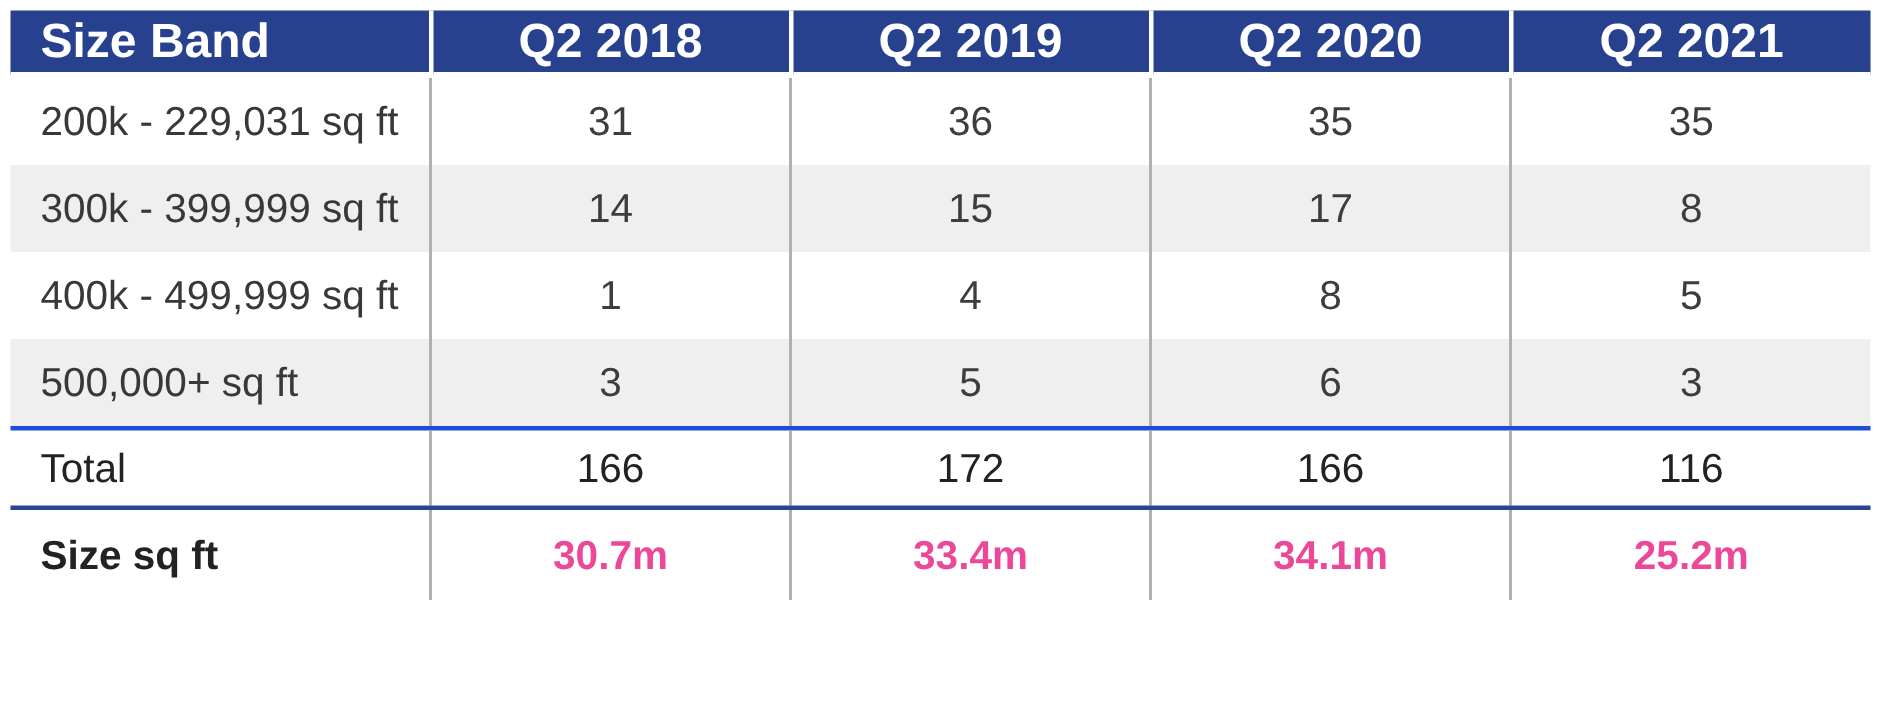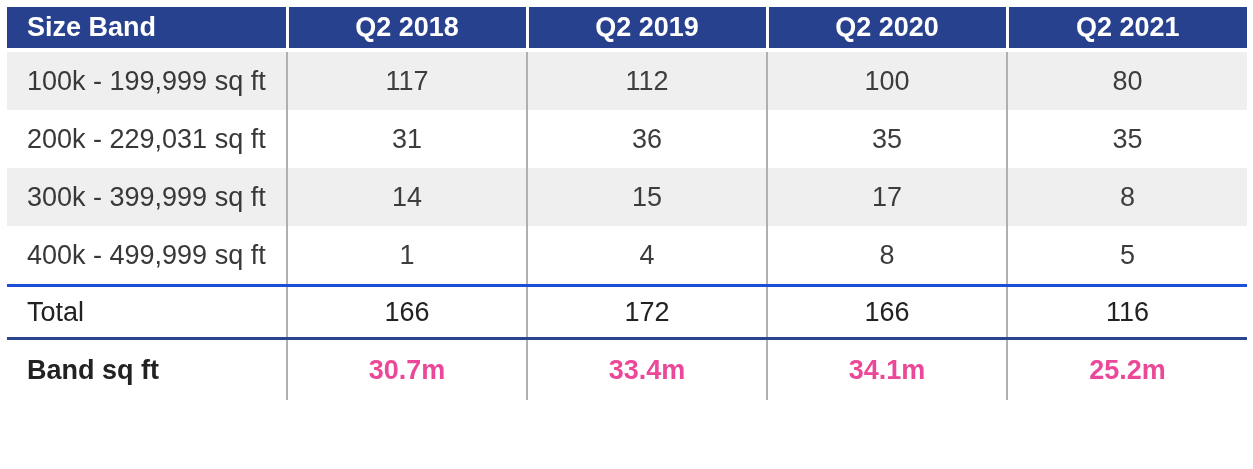--- a/index.html
+++ b/index.html
@@ -22,21 +22,21 @@
     width: 1240px;
   }
   col.c-label { width: 280px; }
   col.c-q     { width: 240px; }
 
   
   thead th {
     background: #27418E;
     color: #ffffff;
     font-weight: 700;
-    font-size: 27px;
+    font-size: 32px;
     height: 41px;
     padding: 0;
     text-align: center;
     border-bottom: 4px solid #ffffff;
   }
   thead th + th { border-left: 3px solid #ffffff; margin-top: 21px; }
   thead th.th-label {
     text-align: left;
     padding-left: 20px;
   }
@@ -89,27 +89,20 @@
     <thead>
       <tr>
         <th class="th-label">Size Band</th>
         <th>Q2 2018</th>
         <th>Q2 2019</th>
         <th>Q2 2020</th>
         <th>Q2 2021</th>
       </tr>
     </thead>
     <tbody>
-      <tr class="stripe">
-        <td class="td-label">100k - 199,999 sq ft</td>
-        <td>117</td>
-        <td>112</td>
-        <td>100</td>
-        <td>80</td>
-      </tr>
       <tr>
         <td class="td-label">200k - 229,031 sq ft</td>
         <td>31</td>
         <td>36</td>
         <td>35</td>
         <td>35</td>
       </tr>
       <tr class="stripe">
         <td class="td-label">300k - 399,999 sq ft</td>
         <td>14</td>
@@ -117,29 +110,36 @@
         <td>17</td>
         <td>8</td>
       </tr>
       <tr>
         <td class="td-label">400k - 499,999 sq ft</td>
         <td>1</td>
         <td>4</td>
         <td>8</td>
         <td>5</td>
       </tr>
+      <tr class="stripe">
+        <td class="td-label">500,000+ sq ft</td>
+        <td>3</td>
+        <td>5</td>
+        <td>6</td>
+        <td>3</td>
+      </tr>
       <tr class="total-row">
         <td class="td-label">Total</td>
         <td>166</td>
         <td>172</td>
         <td>166</td>
         <td>116</td>
       </tr>
       <tr class="total-sqft-row">
-        <td class="td-label">Band sq ft</td>
+        <td class="td-label">Size sq ft</td>
         <td>30.7m</td>
         <td>33.4m</td>
         <td>34.1m</td>
         <td>25.2m</td>
       </tr>
     </tbody>
   </table>
 </div>
 
 </body></html>

